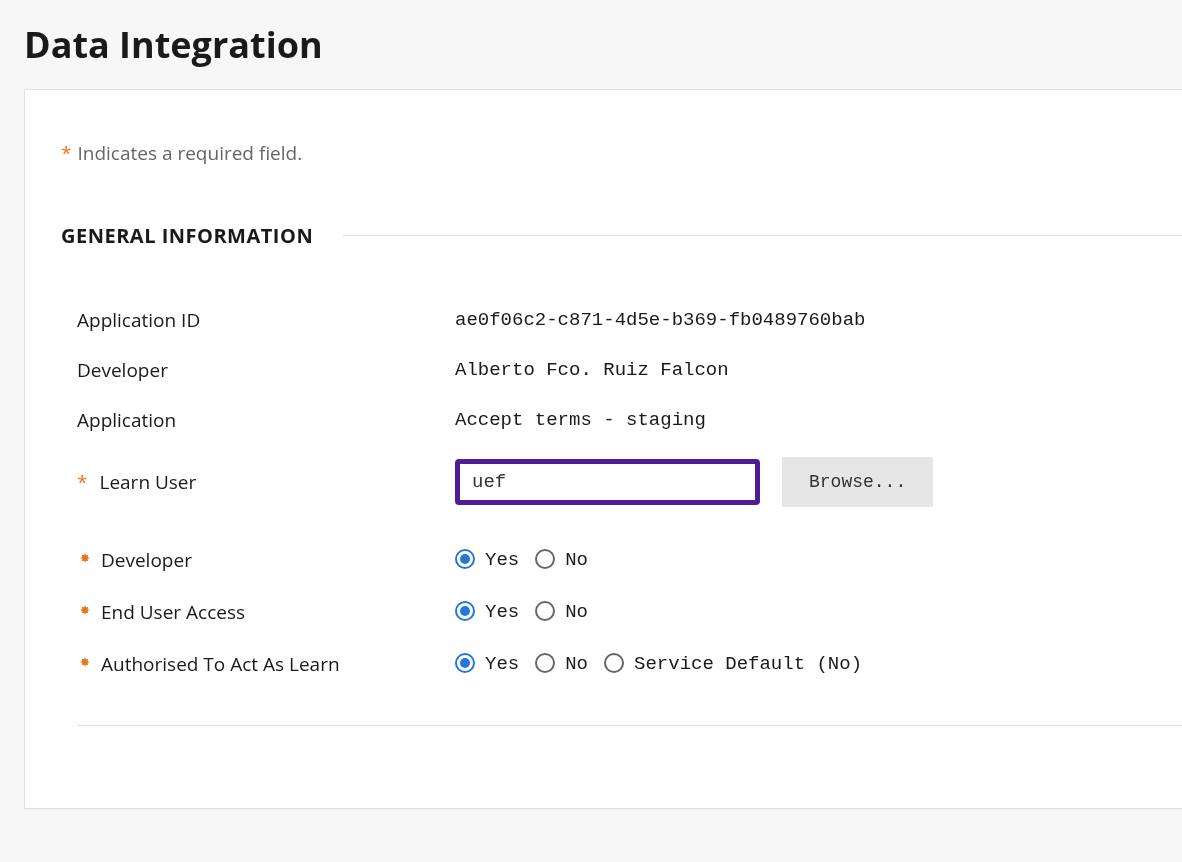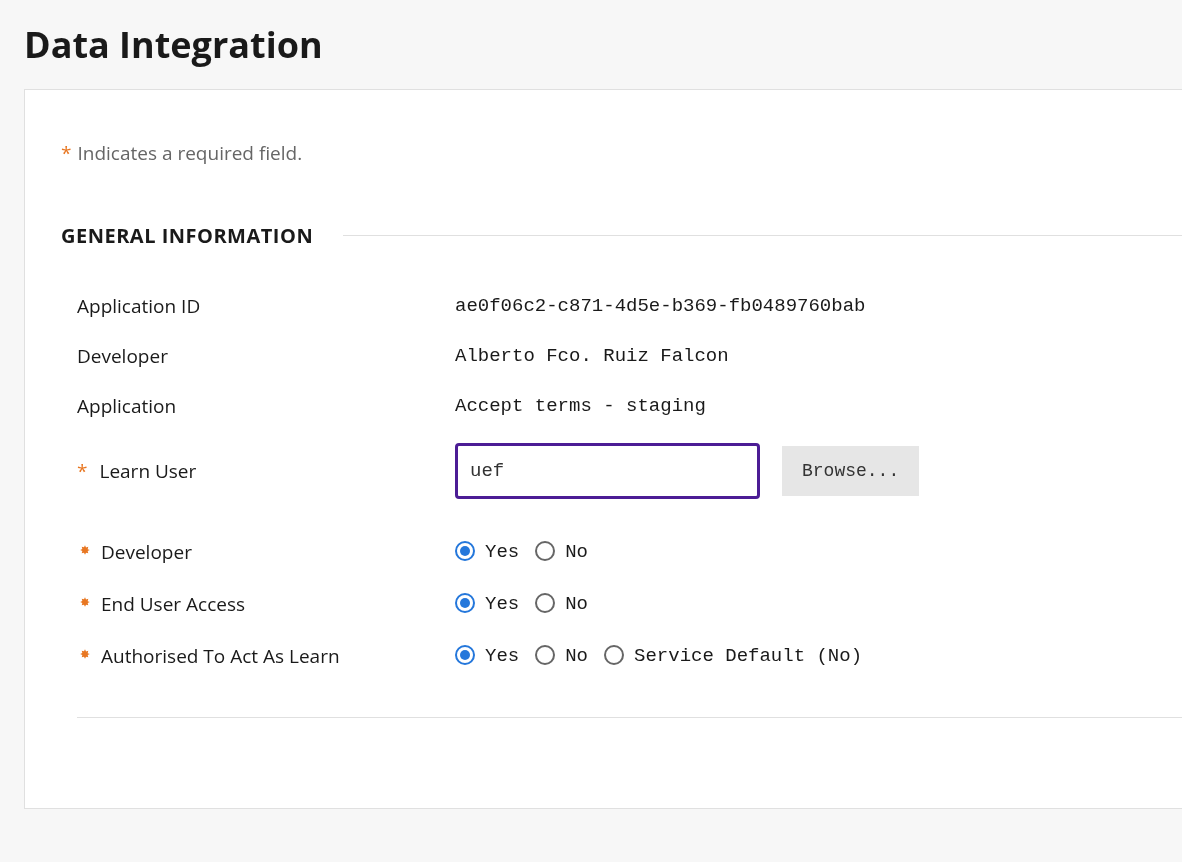--- a/index.html
+++ b/index.html
@@ -36,21 +36,21 @@
       margin-bottom: 56px;
     }
     .required-marker {
       color: #e87722;
       font-weight: 400;
       margin-right: 6px;
     }
     .section-header-row {
       display: flex;
       align-items: center;
-      margin-bottom: 44px;
+      margin-bottom: 58px;
     }
     .section-header {
       font-size: 20px;
       font-weight: 700;
       letter-spacing: 0.5px;
       color: #1a1a1a;
       text-transform: uppercase;
       white-space: nowrap;
       margin-right: 30px;
     }
@@ -96,32 +96,32 @@
       width: 16px;
       height: 16px;
       display: inline-block;
       margin-right: 8px;
       color: #e87722;
     }
     .req-gear svg {
       display: block;
     }
     .text-input {
-      height: 56px;
+      height: 46px;
       width: 305px;
       padding: 8px 12px;
       font-size: 19px;
-      border: 3px solid #4c1d95;
+      border: 5px solid #4c1d95;
       border-radius: 4px;
       color: #333;
       font-family: inherit;
     }
     .browse-btn {
       height: 50px;
-      padding: 0 20px;
+      padding: 0 27px;
       margin-left: 14px;
       background: #e6e6e6;
       border: none;
       font-size: 18px;
       color: #333;
       cursor: pointer;
       font-family: inherit;
     }
     .radio-group {
       display: flex;

